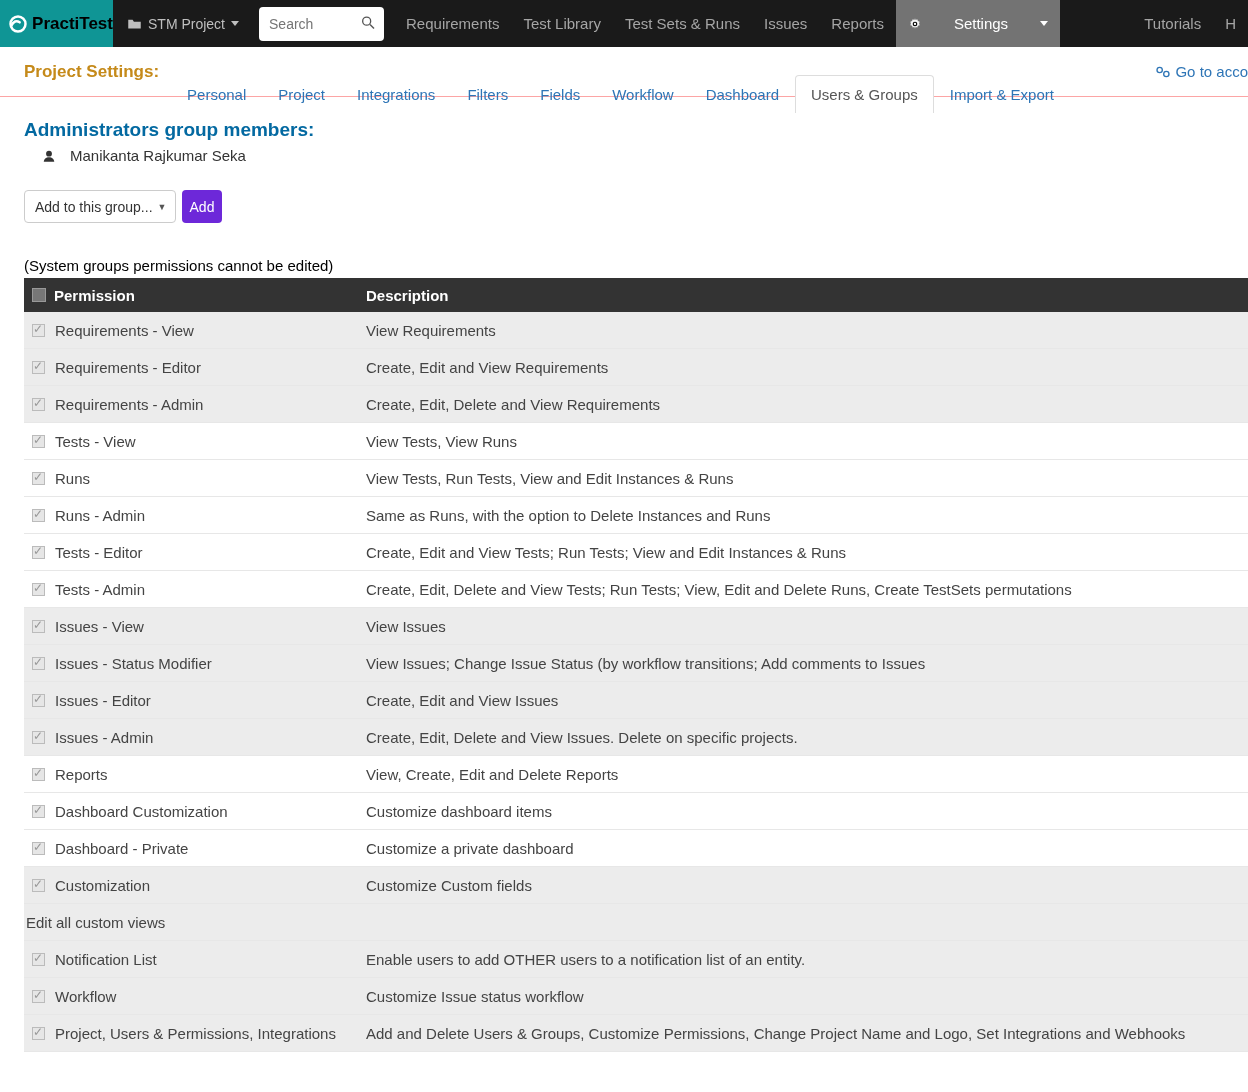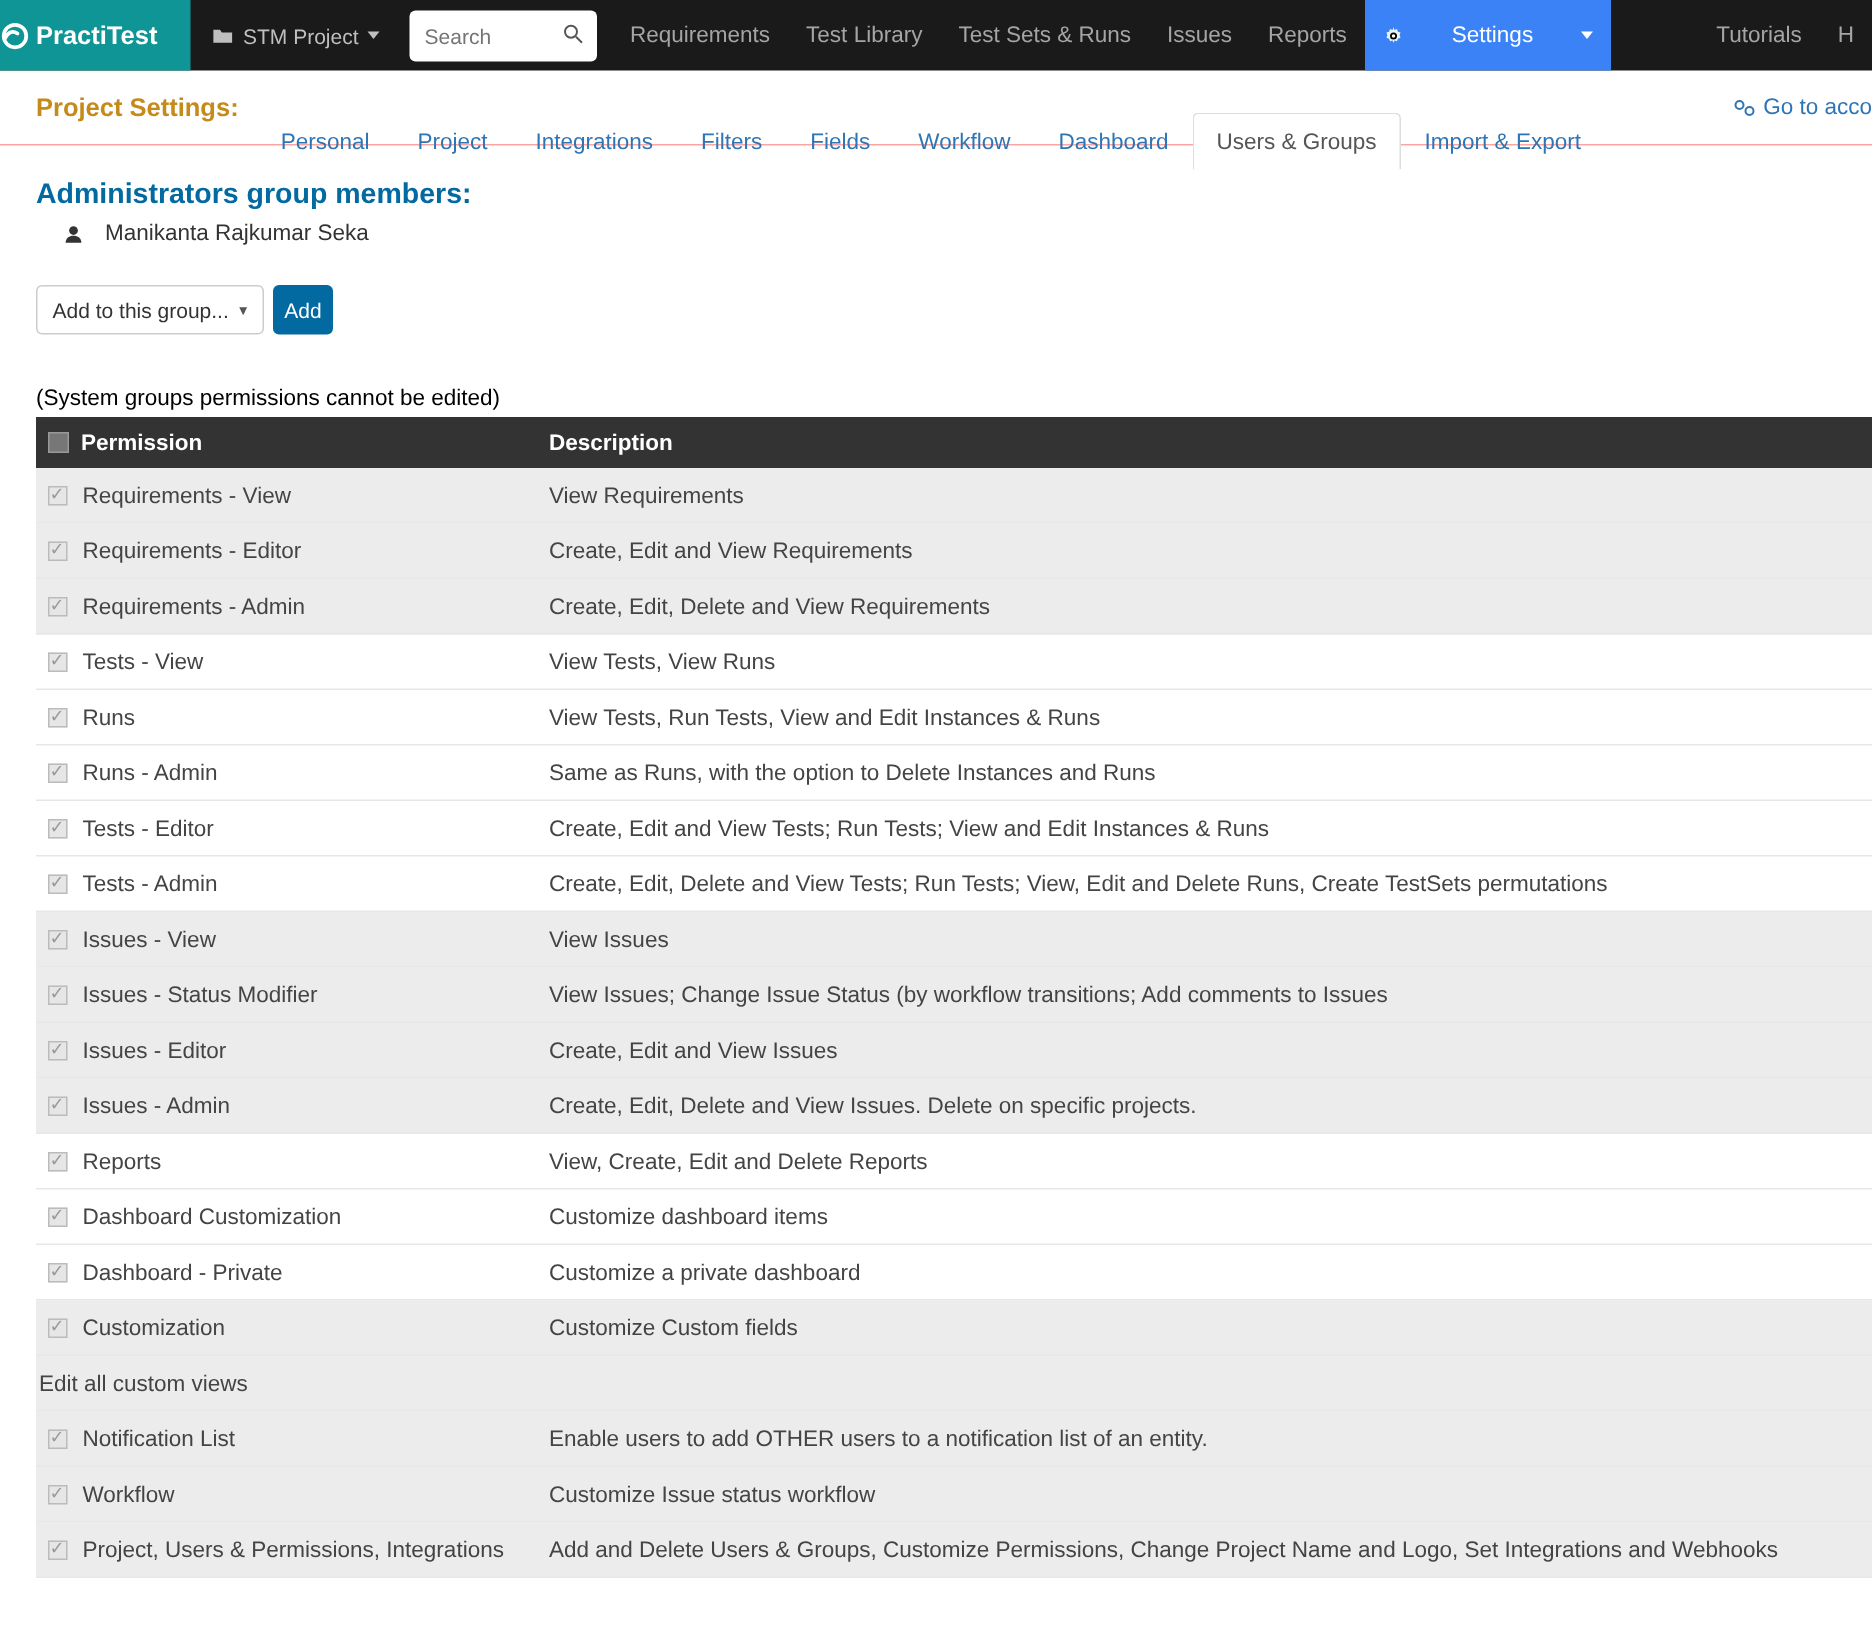--- a/index.html
+++ b/index.html
@@ -14,41 +14,41 @@
   
   .topnav {
     background: #1a1a1a;
     height: 47px;
     display: flex;
     align-items: stretch;
     color: #bbb;
   }
   .brand {
     background: #0f9595;
-    width: 127px;
-    display: flex;
-    align-items: center;
-    justify-content: flex-start;
+    width: 113px;
+    display: flex;
+    align-items: center;
+    justify-content: flex-end;
     gap: 4px;
-    color: #ffffff;
+    color: #000000;
     font-weight: bold;
     font-size: 17px;
   }
   .brand svg { width: 20px; height: 20px; }
   .nav-item {
     display: flex;
     align-items: center;
     padding: 0 12px;
     color: #a5a5a5;
     font-size: 15px;
     gap: 5px;
     cursor: pointer;
   }
   .nav-item.active {
-    background: #3b82f6;
+    background: #737373;
     color: #fff;
     gap: 32px;
   }
   .project-selector {
     display: flex;
     align-items: center;
     padding: 0 14px;
     color: #bfbfbf;
     font-size: 14px;
     gap: 6px;
@@ -179,21 +179,21 @@
     min-width: 140px;
   }
   .select-fake::after {
     content: "▼";
     position: absolute;
     right: 8px;
     font-size: 9px;
     color: #555;
   }
   .btn-dark {
-    background: #0369a1;
+    background: #6d28d9;
     color: #fff;
     border: none;
     border-radius: 4px;
     height: 33px;
     padding: 0 8px;
     font-size: 14px;
     cursor: pointer;
   }
   .hint {
     margin-top: 34px;

